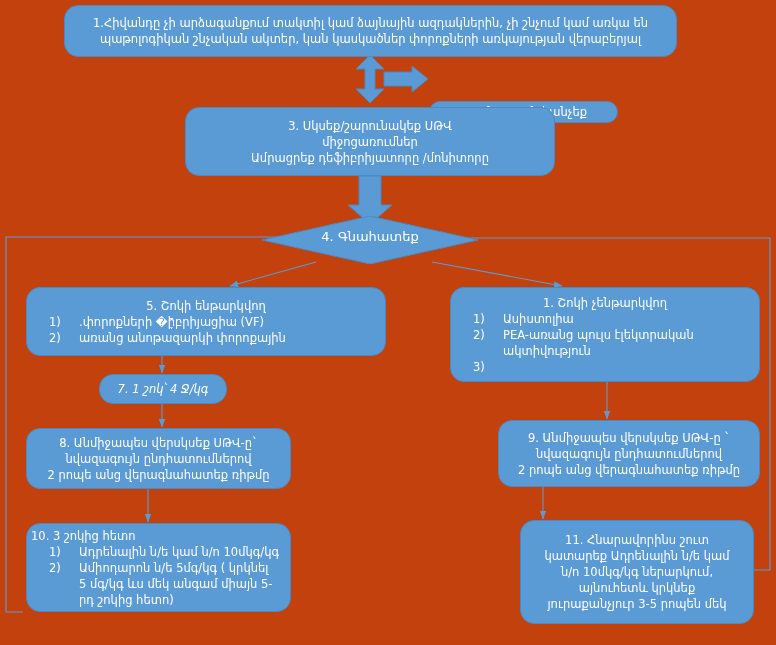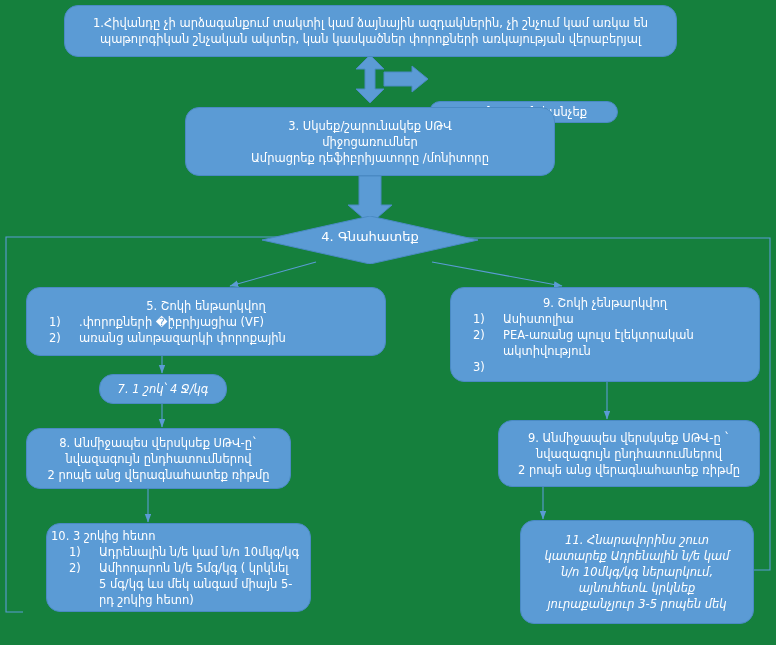--- a/index.html
+++ b/index.html
@@ -7,21 +7,21 @@
     padding: 0;
     background: #ffffff;
   }
   body {
     font-family: "DejaVu Sans", sans-serif;
   }
   #canvas {
     position: relative;
     width: 776px;
     height: 645px;
-    background: #15803d;
+    background: #c2410c;
     overflow: hidden;
   }
   #svg-layer {
     position: absolute;
     left: 0;
     top: 0;
     width: 776px;
     height: 645px;
   }
   .node {
@@ -167,21 +167,21 @@
         <span class="txt">.փորոքների �ֶֿիբրիյացիա (VF)</span>
       </li>
       <li>
         <span class="num">2)</span>
         <span class="txt">առանց անոթազարկի փորոքային</span>
       </li>
     </ol>
   </div>
 
   <div class="node rounded" style="left:450px; top:287px; width:310px; height:95px; padding:6px 4px;">
-    <div class="title">9. Շոկի չենթարկվող</div>
+    <div class="title">1. Շոկի չենթարկվող</div>
     <ol class="items">
       <li>
         <span class="num">1)</span>
         <span class="txt">Ասիստոլիա</span>
       </li>
       <li>
         <span class="num">2)</span>
         <span class="txt" style="max-width:205px;">PEA-առանց պուլս էլեկտրական ակտիվություն</span>
       </li>
       <li>
@@ -199,35 +199,35 @@
     <div class="title">նվազագույն ընդհատումներով</div>
     <div class="title">2 րոպե անց վերագնահատեք ռիթմը</div>
   </div>
 
   <div class="node rounded center" style="left:498px; top:420px; width:262px; height:67px;">
     <div class="title">9. Անմիջապես վերսկսեք ՍԹՎ-ը `</div>
     <div class="title">նվազագույն  ընդհատումներով</div>
     <div class="title">2 րոպե անց վերագնահատեք ռիթմը</div>
   </div>
 
-  <div class="node rounded" style="left:26px; top:523px; width:265px; height:89px; padding:6px 4px;margin-left:20px;">
+  <div class="node rounded" style="left:26px; top:523px; width:265px; height:89px; padding:6px 4px;">
     <div class="title" style="text-align:left; padding-left:40px;">10. 3 շոկից հետո</div>
     <ol class="items">
       <li>
         <span class="num">1)</span>
         <span class="txt">Ադրենալին ն/ե կամ ն/ո 10մկգ/կգ</span>
       </li>
       <li>
         <span class="num">2)</span>
         <span class="txt" style="max-width:195px;">Ամիոդարոն ն/ե 5մգ/կգ ( կրկնել 5 մգ/կգ ևս մեկ անգամ միայն 5-րդ շոկից հետո)</span>
       </li>
     </ol>
   </div>
 
-  <div class="node rounded center" style="left:520px; top:520px; width:234px; height:104px;font-style:italic;">
+  <div class="node rounded center" style="left:520px; top:520px; width:234px; height:104px;">
     <div class="title">11. Հնարավորինս շուտ</div>
     <div class="title">կատարեք Ադրենալին ն/ե կամ</div>
     <div class="title">ն/ո 10մկգ/կգ ներարկում,</div>
     <div class="title">այնուհետև  կրկնեք</div>
     <div class="title">յուրաքանչյուր 3-5 րոպեն մեկ</div>
   </div>
 
 </div>
 
 </body></html>

